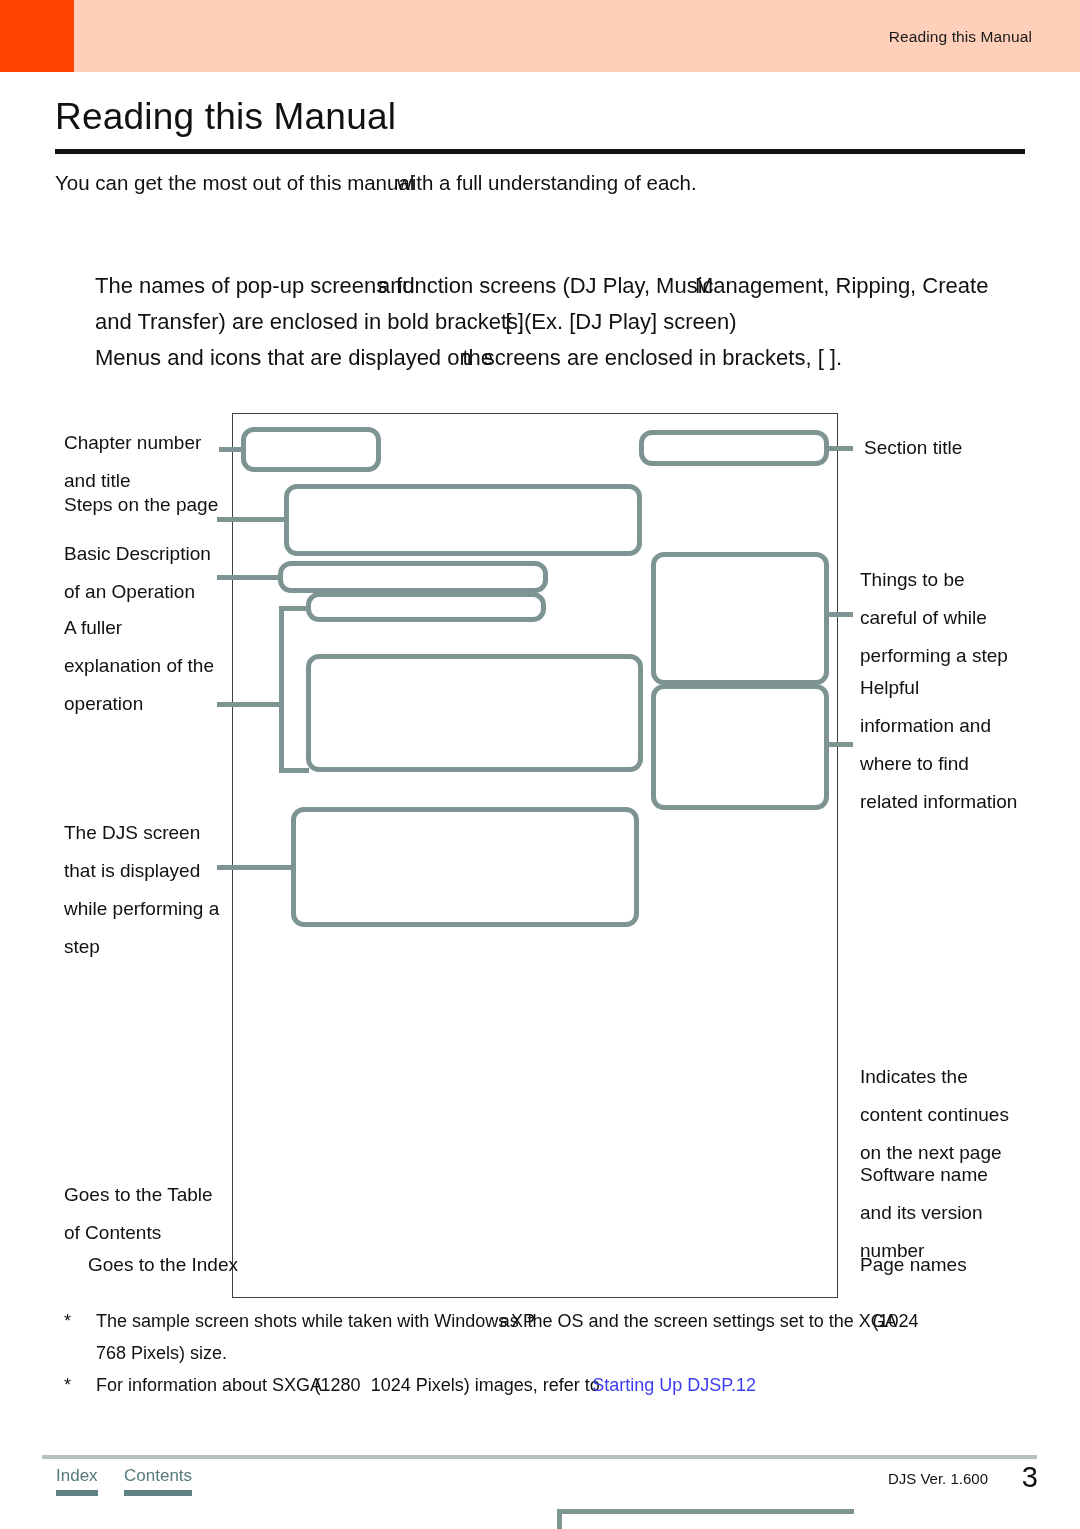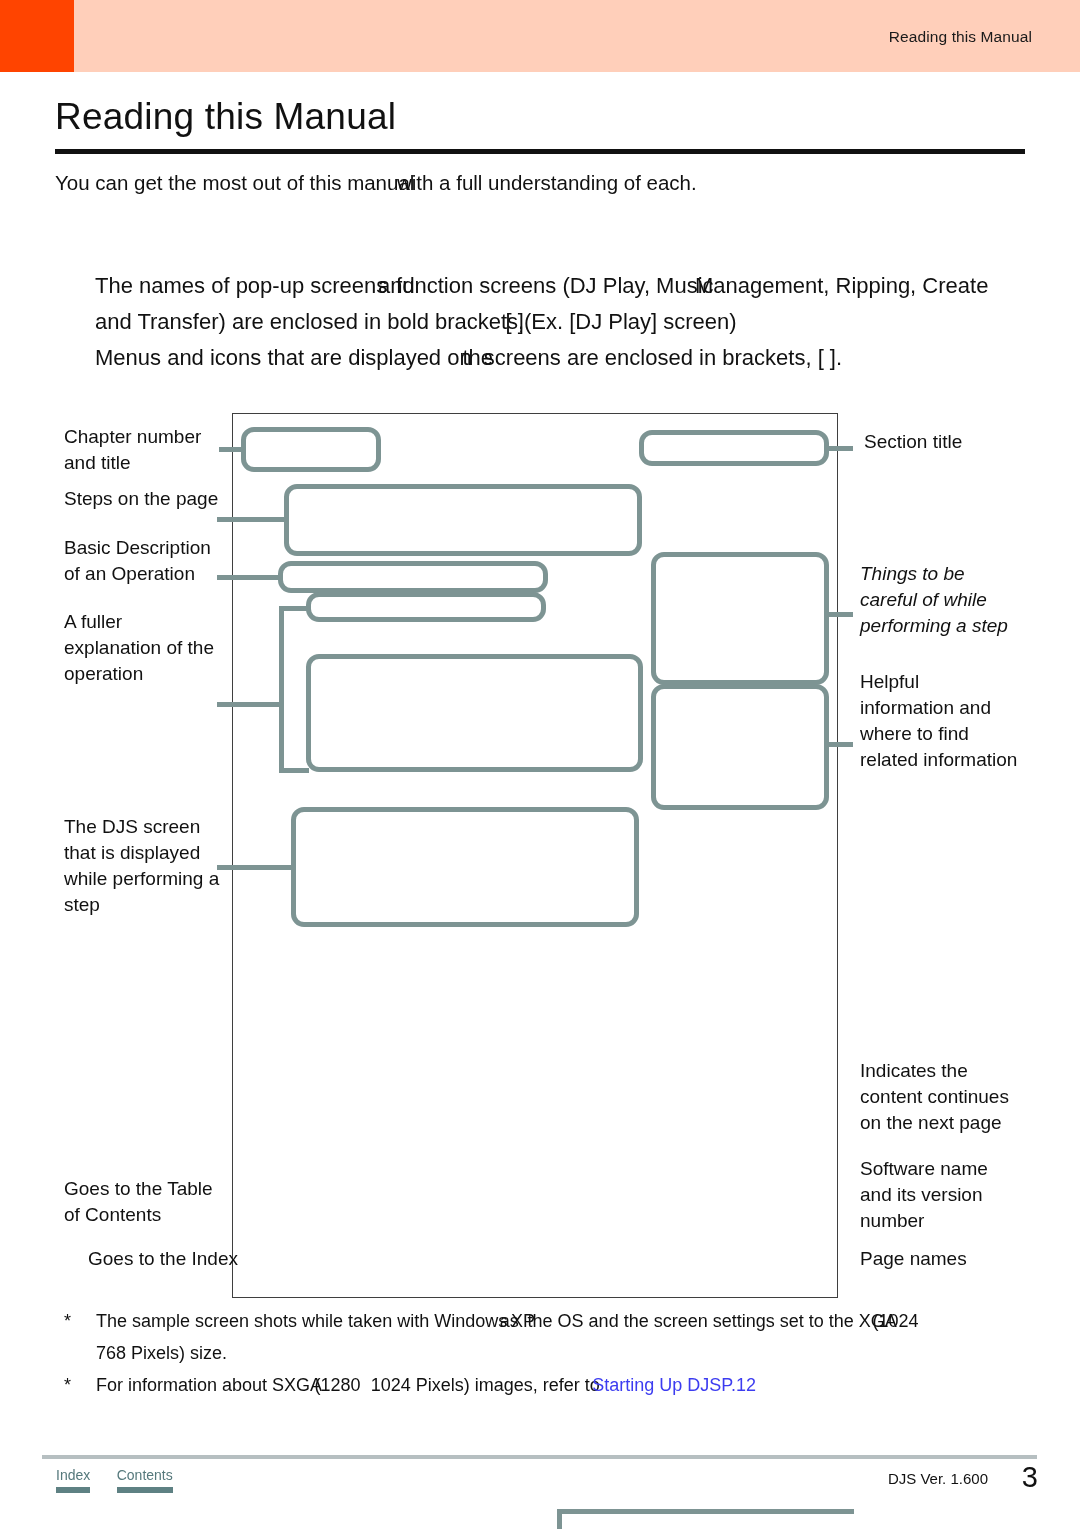--- a/index.html
+++ b/index.html
@@ -63,40 +63,40 @@
     border-radius:13px;
     background:#ffffff;
   }
   
   .conn { position:absolute; background:#7d9493; }
   .conn-h { height:5px; }
   .conn-v { width:5px; }
 
   
   .lbl {
-    position:absolute; font-size:19px; line-height:26px; color:#111;
+    position:absolute; font-size:19px; line-height:38px; color:#111;
   }
   .lbl-l { text-align:left; }
 
   
   .notes { position:absolute; left:64px; top:1305px; width:1010px; }
   .note-row { position:relative; font-size:18px; line-height:32px; color:#111; white-space:nowrap;}
   .note-star { position:absolute; left:0; top:0; }
   .note-txt { display:inline-block; margin-left:32px; }
   .note-cont { display:inline-block; margin-left:32px; }
   .link { color:#3c3cf0; }
 
   
   .footer-rule {
     position:absolute; left:42px; top:1455px; width:995px; height:4px;
     background:#b6bfc1;
   }
   .tabs { position:absolute; left:56px; top:1466px; }
   .tab {
-    display:inline-block; font-size:14px; color:#56797c;
+    display:inline-block; font-size:17px; color:#56797c;
     padding-bottom:4px; margin-right:22px; position:relative;
   }
   .tab::after {
     content:""; position:absolute; left:0; bottom:-6px; width:100%; height:6px;
     background:#5e8183;
   }
   .ver {
     position:absolute; right:92px; top:1470px; font-size:15px; color:#111;
   }
   .pageno {
@@ -207,21 +207,21 @@
 </div>
 
 <div class="lbl lbl-l" style="left:64px; top:1246px; width:180px;">
   <div style="white-space:pre-line;margin-left:24px;">Goes to the Index</div>
 </div>
 
 <div class="lbl lbl-l" style="left:864px; top:429px; width:200px;">
   <div style="white-space:pre-line;">Section title</div>
 </div>
 
-<div class="lbl lbl-l" style="left:860px; top:561px; width:200px;font-style:italic;">
+<div class="lbl lbl-l" style="left:860px; top:561px; width:200px;">
   <div style="white-space:pre-line;">Things to be
 careful of while
 performing a step</div>
 </div>
 
 <div class="lbl lbl-l" style="left:860px; top:669px; width:205px;">
   <div style="white-space:pre-line;">Helpful
 information and
 where to find
 related information</div>

